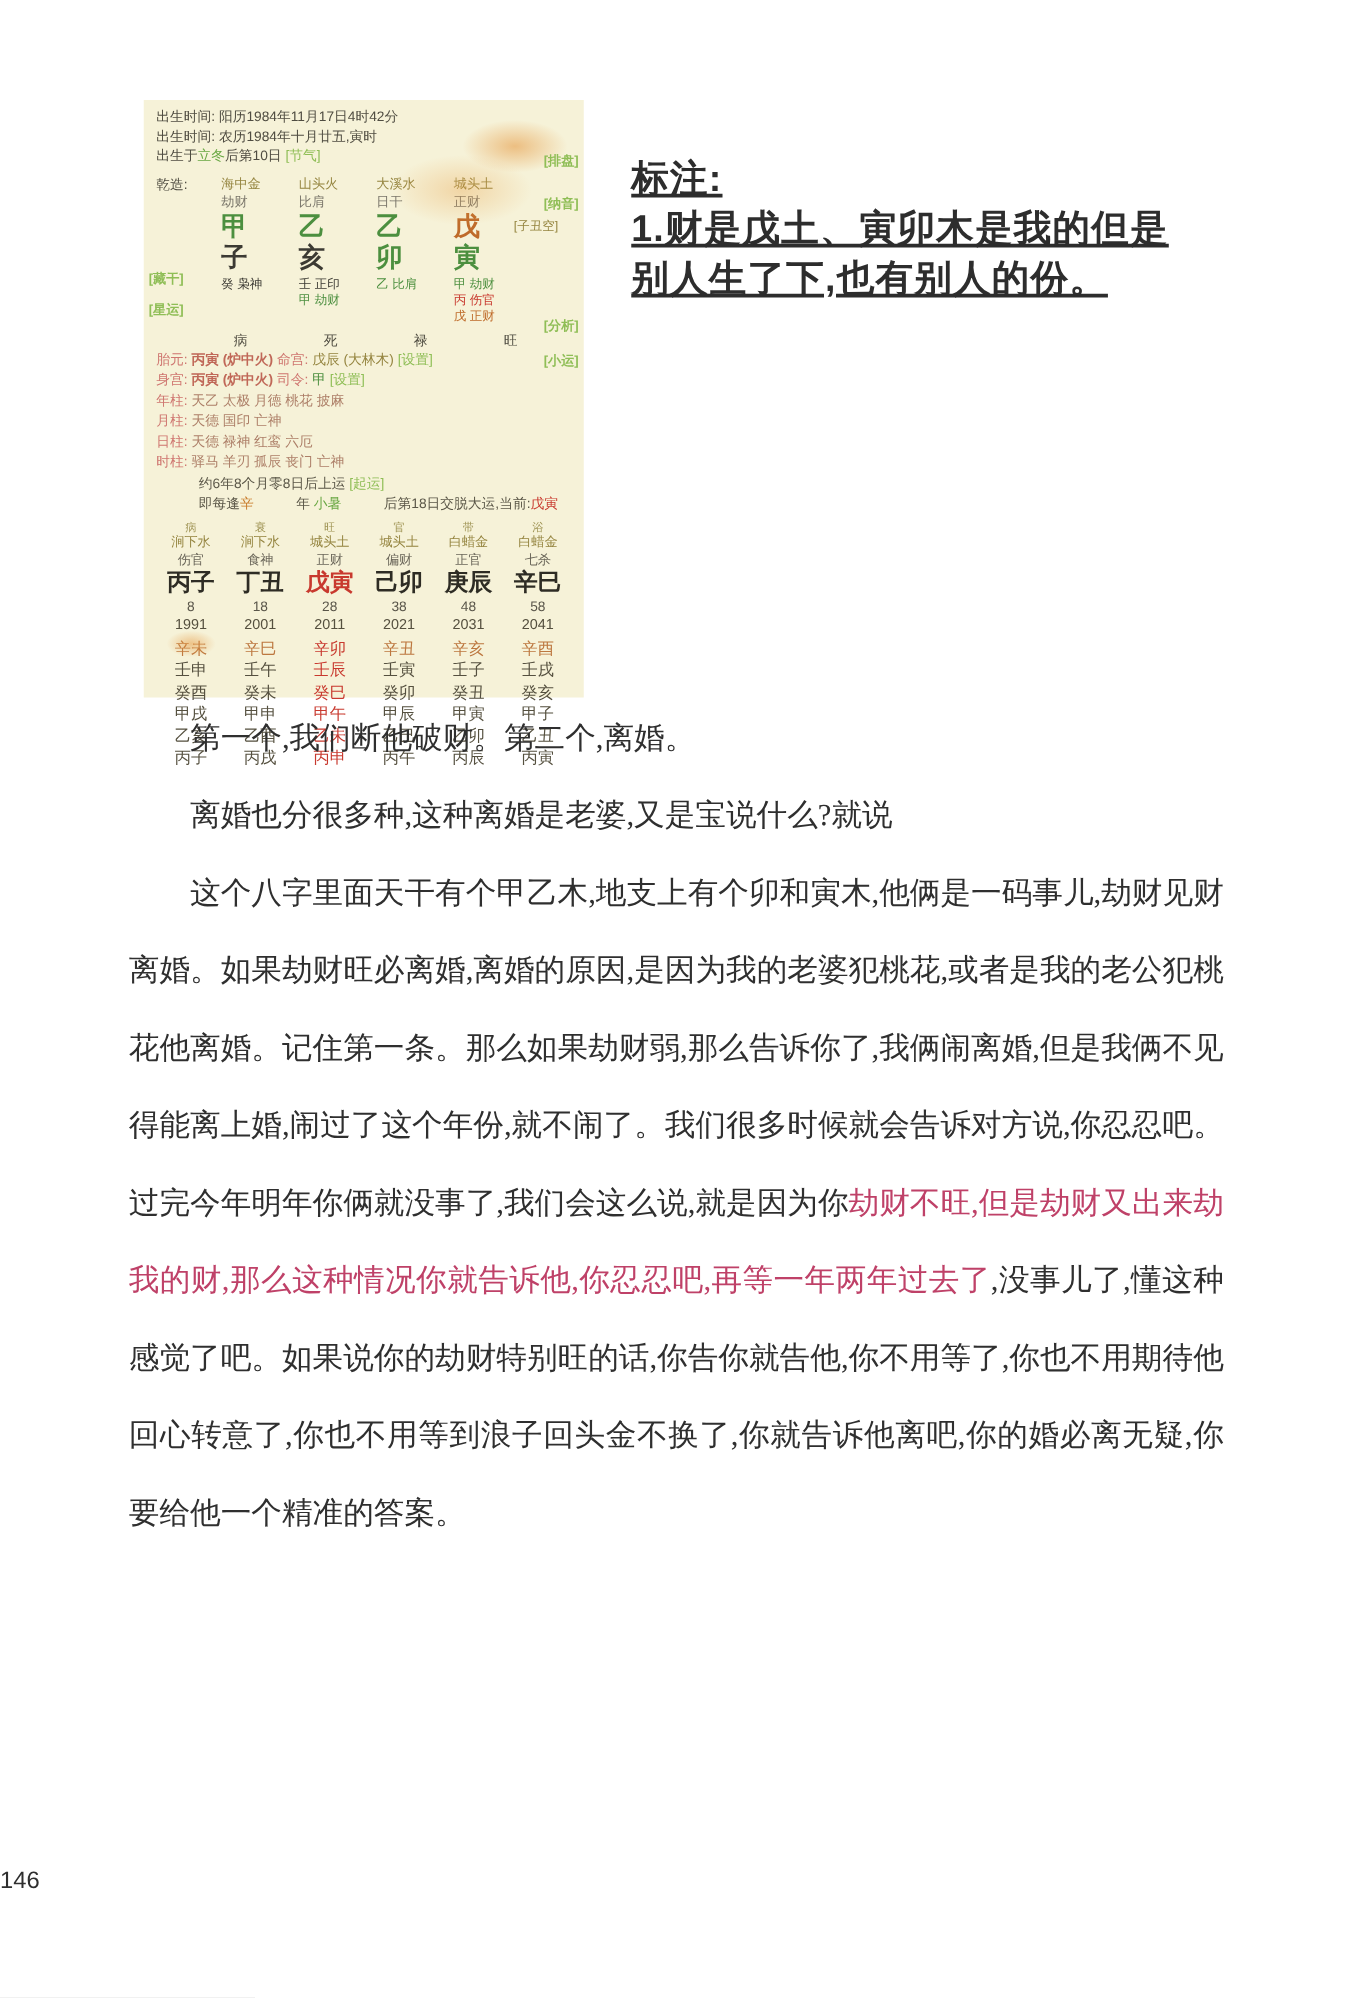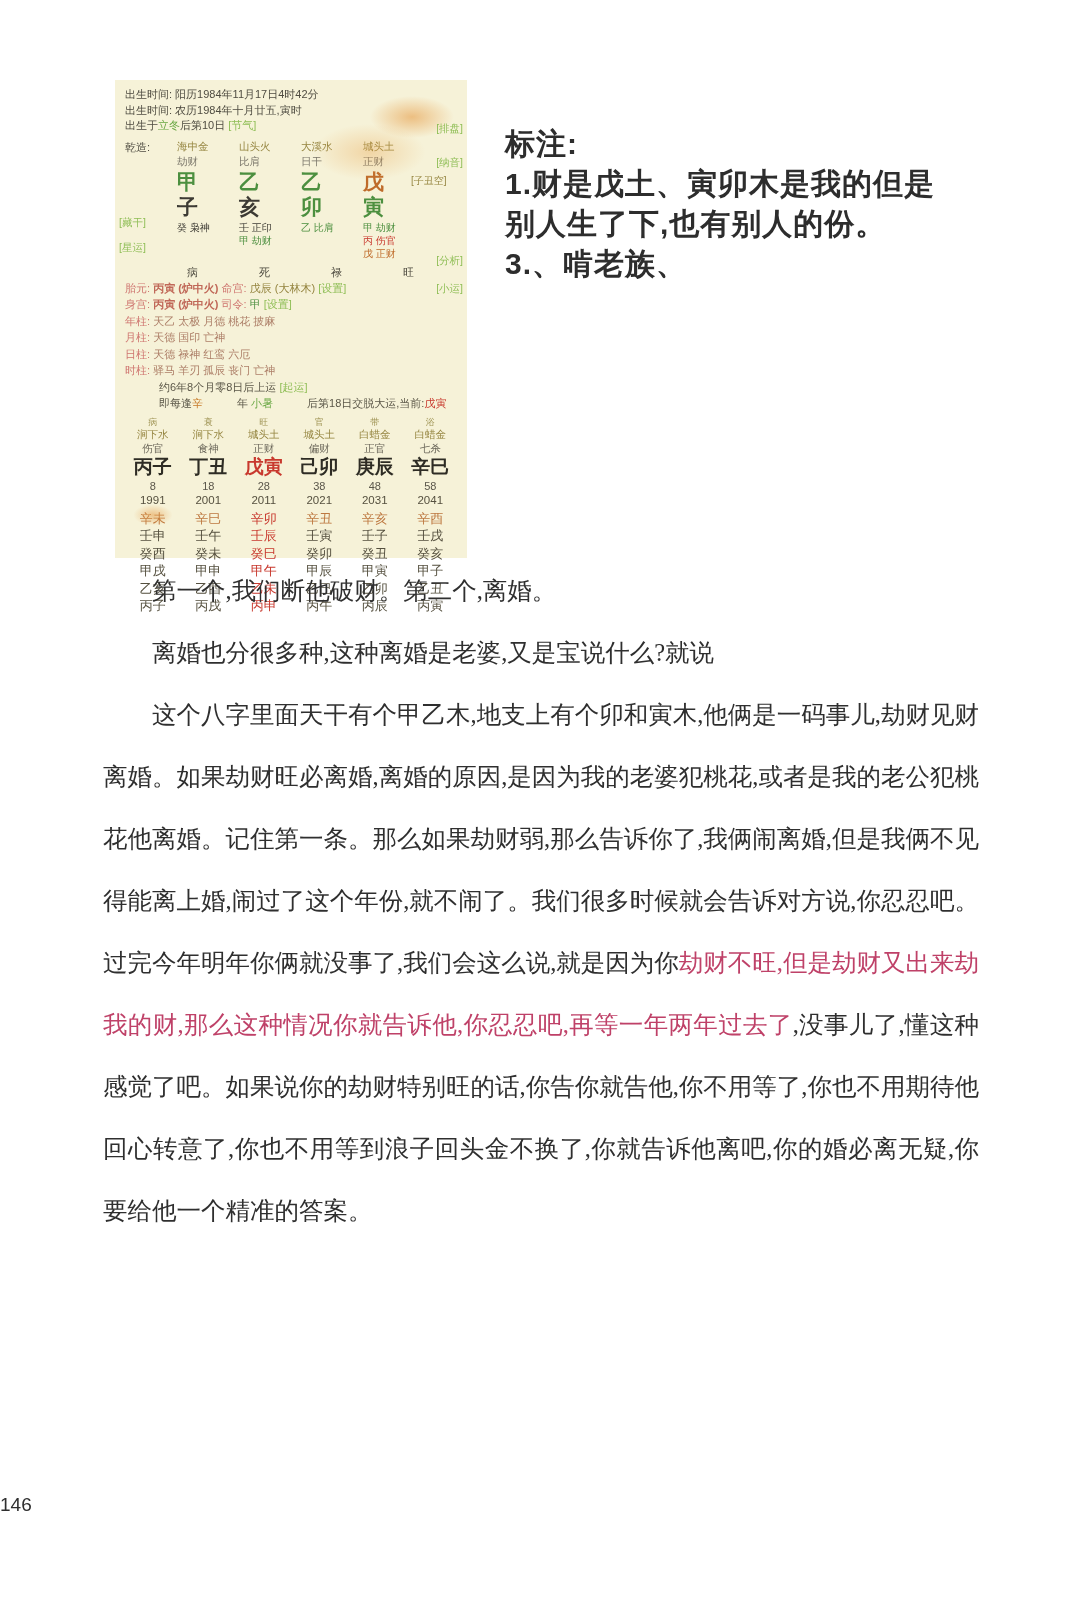--- a/index.html
+++ b/index.html
@@ -12,21 +12,21 @@
          color:#4f4c41;font-size:11px;}
   .wm{position:absolute;right:4px;top:2px;width:170px;height:100px;pointer-events:none;
       background:
         radial-gradient(ellipse 60px 30px at 70% 35%, rgba(228,148,58,.55), rgba(228,148,58,0) 70%),
         radial-gradient(ellipse 80px 40px at 45% 70%, rgba(232,160,70,.35), rgba(232,160,70,0) 70%);}
   .wm2{position:absolute;left:8px;bottom:26px;width:60px;height:34px;
       background:radial-gradient(ellipse 28px 15px at 50% 50%, rgba(228,148,58,.5), rgba(228,148,58,0) 70%);}
   .c-line{line-height:15.5px;white-space:nowrap;}
   .green-term{color:#6aa844;}
   .g-tag{color:#8fbe56;}
-  .side-tag{position:absolute;color:#8fbe56;font-size:10.5px;}
+  .side-tag{position:absolute;color:#8fbe56;font-size:10.5px;font-weight:bold;}
   .prow{display:flex;white-space:nowrap;}
   .plab{width:52px;flex:none;}
   .pc{width:62px;flex:none;}
   .nayin-r{margin-top:6px;}
   .nayin-r .pc{color:#958540;font-size:10.5px;}
   .gods-r .pc{color:#7a766a;font-size:10.5px;}
   .stems-r .pc,.branch-r .pc{font-size:21px;font-weight:bold;line-height:25px;font-family:"Liberation Sans",sans-serif;}
   .wood{color:#4c8f3f;} .earth{color:#bf6b2a;} .fire{color:#c8392e;} .water{color:#3c3a33;}
   .kong{color:#958540;font-size:10px;font-weight:normal;align-self:center;margin-left:-14px;}
   .hid-r{min-height:44px;margin-top:2px;}
@@ -50,21 +50,21 @@
   .dy-year .dy-c{font-size:11.5px;color:#55503f;line-height:15px;text-align:center;}
   .ln-rows{margin-top:2px;}
   .ln-row{display:flex;white-space:nowrap;}
   .ln-cell{width:55.5px;flex:none;text-align:center;font-size:13px;line-height:17.5px;color:#55503f;}
   .ln-rows .ln-row:first-of-type .ln-cell{color:#bd7840;}
   .ln-rows .ln-row .ln-cell:nth-child(3){color:#c8392e;}
 
   
   .anno{position:absolute;left:505px;top:124px;width:475px;color:#2d2d2d;
         font-size:30px;line-height:40px;font-weight:700;letter-spacing:1px;
-        font-family:"Liberation Sans",sans-serif;}
+        font-family:"Liberation Sans",sans-serif;text-decoration:underline;}
 
   
   .bodytext{position:absolute;left:103px;top:560px;width:876px;
             font-family:"Liberation Serif","DejaVu Serif",serif;color:#2f2f2f;}
   .bodytext p{margin:0;font-size:24.5px;line-height:62px;text-align:justify;text-indent:2em;}
   .pink{color:#bf4168;}
   .gap{height:58px;}
 
   .pageno{position:absolute;left:0;top:1494px;width:100%;
           font-size:19px;color:#2f2f2f;font-family:"Liberation Sans",sans-serif;}
@@ -306,21 +306,20 @@
 
   <div class="anno">
 
       <div class="a-line">标注:</div>
 
       <div class="a-line">1.财是戊土、寅卯木是我的但是</div>
 
       <div class="a-line">别人生了下,也有别人的份。</div>
 
 
-      <div class="a-line">3.、啃老族、</div>
 
   </div>
 
   <div class="bodytext">
     <p>第一个,我们断他破财。第二个,离婚。</p>
     <p>离婚也分很多种,这种离婚是老婆,又是宝说什么?就说</p>
     <p><span>这个八字里面天干有个甲乙木,地支上有个卯和寅木,他俩是一码事儿,劫财见财离婚。如果劫财旺必离婚,离婚的原因,是因为我的老婆犯桃花,或者是我的老公犯桃花他离婚。记住第一条。那么如果劫财弱,那么告诉你了,我俩闹离婚,但是我俩不见得能离上婚,闹过了这个年份,就不闹了。我们很多时候就会告诉对方说,你忍忍吧。过完今年明年你俩就没事了,我们会这么说,就是因为你</span><span class="pink">劫财不旺,但是劫财又出来劫我的财,那么这种情况你就告诉他,你忍忍吧,再等一年两年过去了</span><span>,没事儿了,懂这种感觉了吧。如果说你的劫财特别旺的话,你告你就告他,你不用等了,你也不用期待他回心转意了,你也不用等到浪子回头金不换了,你就告诉他离吧,你的婚必离无疑,你要给他一个精准的答案。</span></p>
     <div class="gap"></div>
 
   </div>

